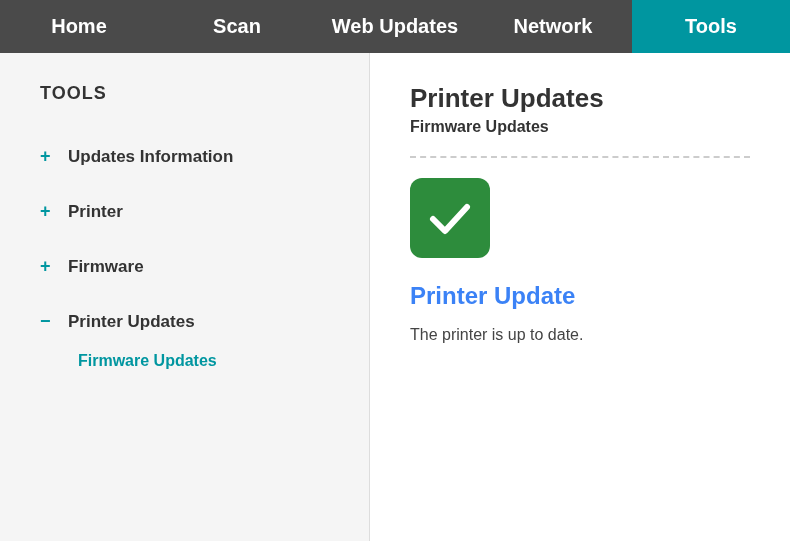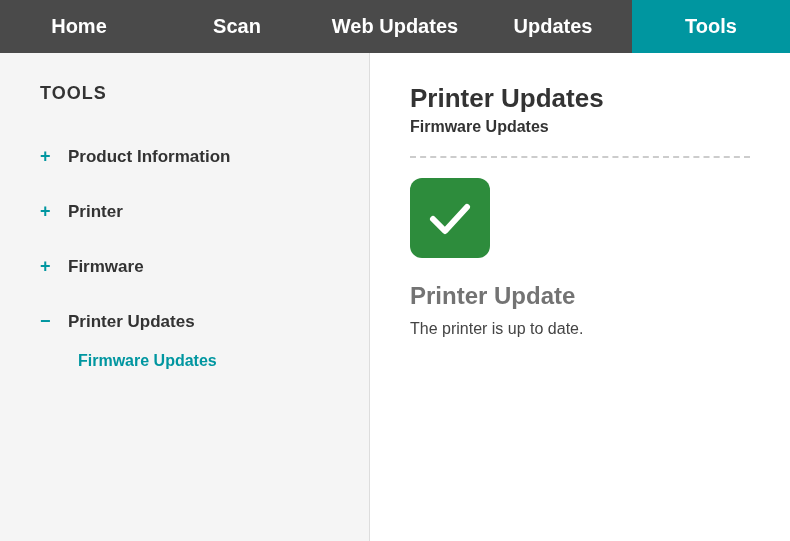--- a/index.html
+++ b/index.html
@@ -142,49 +142,50 @@
     }
 
     .check-icon-container svg {
       width: 50px;
       height: 50px;
     }
 
     .update-title {
       font-size: 24px;
       font-weight: 900;
-      color: #737373;
-      margin-bottom: 10px;
+      color: #3b82f6;
+      margin-bottom: 0;
     }
 
     .update-description {
       font-size: 16px;
       color: #444;
+      margin-top: 16px;
     }
   </style>
 </head>
 <body>
 
 <nav>
   <a class="nav-item">Home</a>
   <a class="nav-item">Scan</a>
   <a class="nav-item">Web Updates</a>
-  <a class="nav-item">Updates</a>
+  <a class="nav-item">Network</a>
   <a class="nav-item active">Tools</a>
 </nav>
 
 <div class="main-container">
 
   <div class="sidebar">
     <div class="sidebar-title">TOOLS</div>
 
     <div class="sidebar-section">
       <div class="sidebar-section-header">
         <span class="sidebar-expand-icon">+</span>
-        <span class="sidebar-section-label">Product Information</span>
+        <span class="sidebar-section-label">Updates Information</span>
       </div>
     </div>
 
     <div class="sidebar-section">
       <div class="sidebar-section-header">
         <span class="sidebar-expand-icon">+</span>
         <span class="sidebar-section-label">Printer</span>
       </div>
     </div>
 

